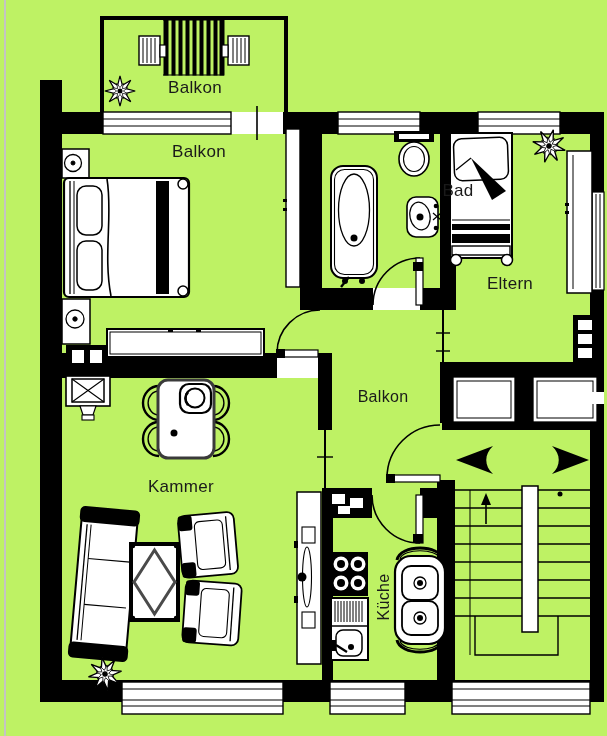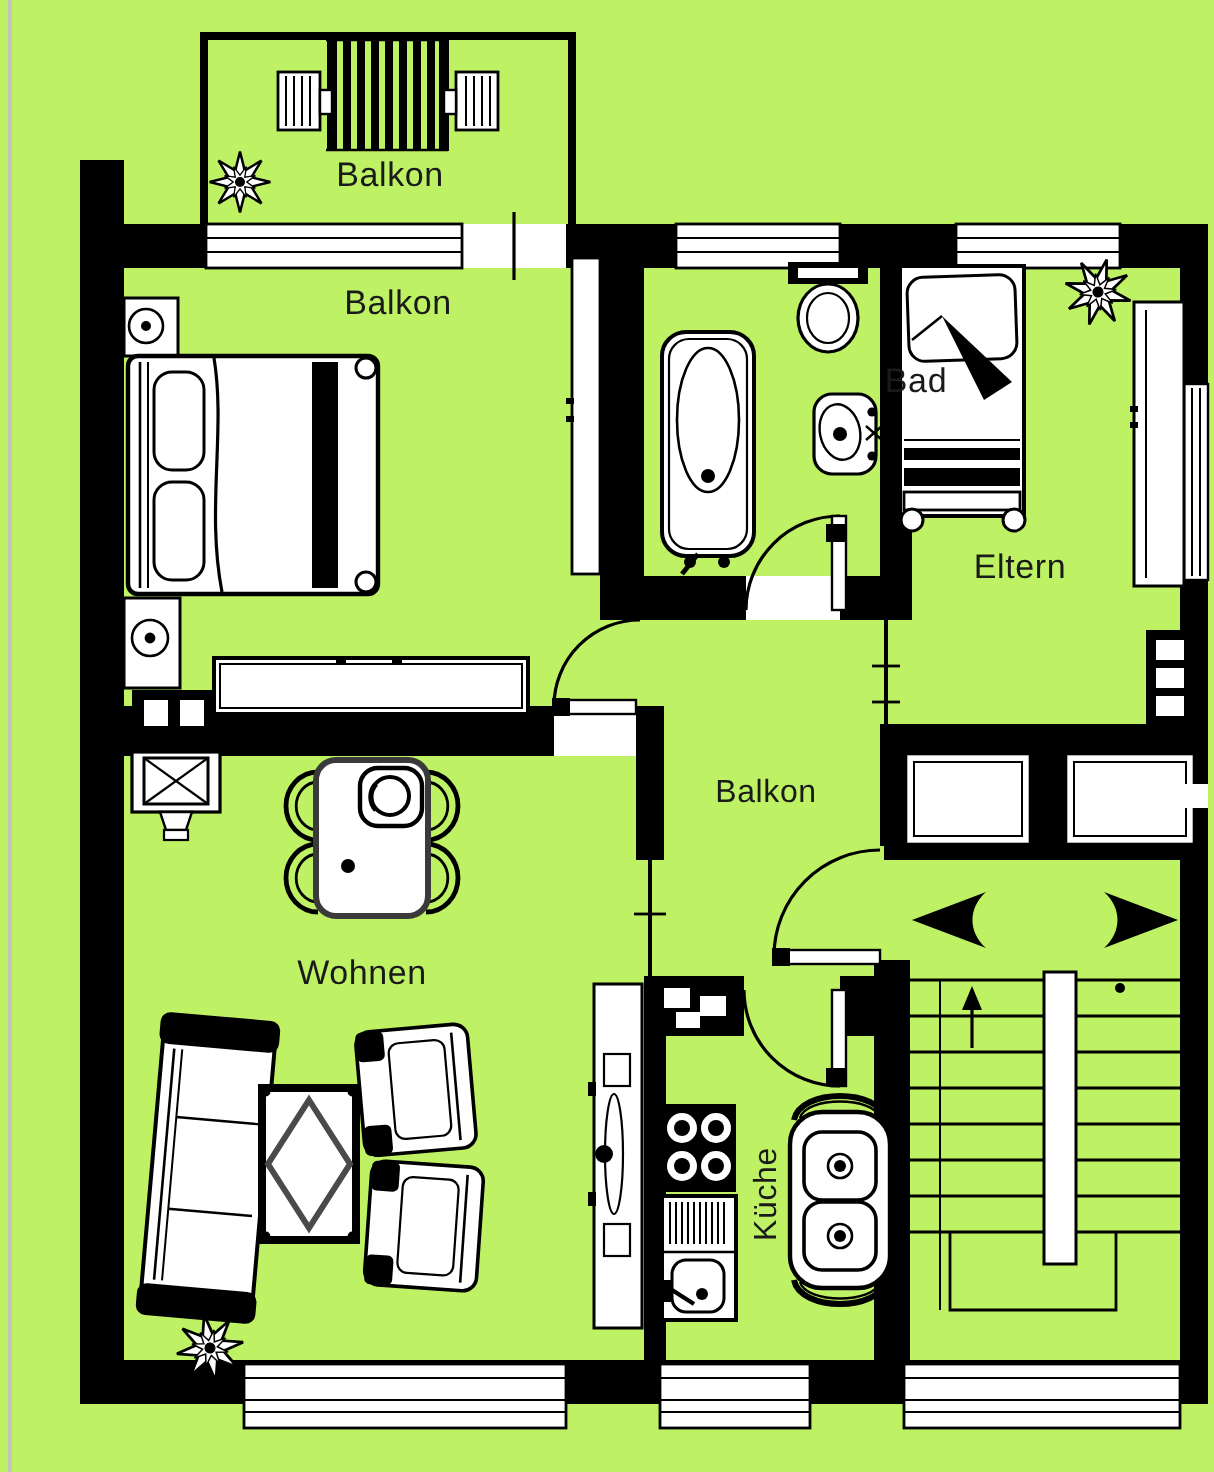--- a/index.html
+++ b/index.html
@@ -403,16 +403,16 @@
     <polygon transform="rotate(22.5) scale(0.55)" points="16,0 6,2.5 11.3,11.3 2.5,6 0,16 -2.5,6 -11.3,11.3 -6,2.5 -16,0 -6,-2.5 -11.3,-11.3 -2.5,-6 0,-16 2.5,-6 11.3,-11.3 6,-2.5"></polygon>
     <circle cx="0" cy="0" r="2" fill="#000"></circle>
   </g>
 </svg>
 
 <div class="room-label" style="left:195px;top:88px;">Balkon</div>
 <div class="room-label" style="left:199px;top:152px;">Balkon</div>
 <div class="room-label" style="left:410px;top:191px;margin-left:48px;">Bad</div>
 <div class="room-label" style="left:510px;top:284px;">Eltern</div>
 <div class="room-label small" style="left:383px;top:397px;">Balkon</div>
-<div class="room-label" style="left:181px;top:487px;">Wohnen</div>
+<div class="room-label" style="left:181px;top:487px;">Kammer</div>
 <div class="room-label small vertical" style="left:384px;top:597px;">Küche</div>
 
 </div>
 
 </body></html>

